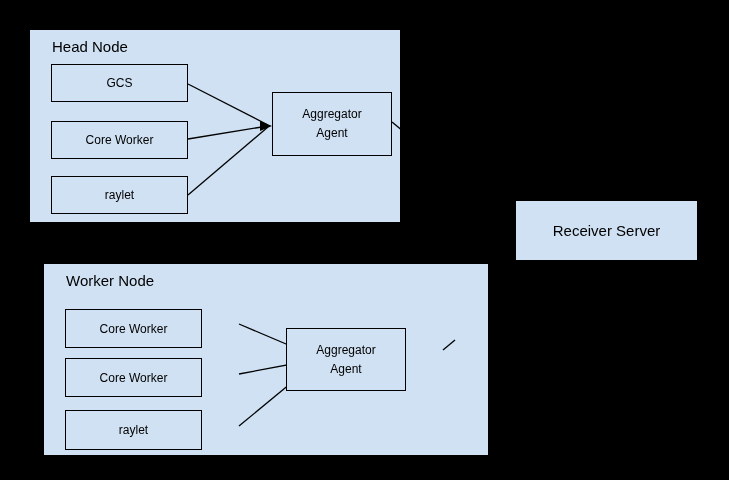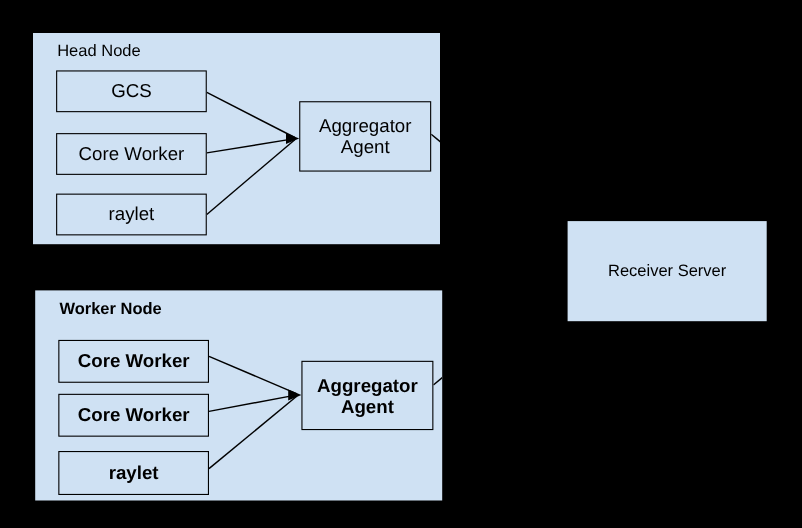--- a/index.html
+++ b/index.html
@@ -32,21 +32,21 @@
     white-space: nowrap;
   }
   .comp-box {
     position: absolute;
     background: #cfe1f3;
     border: 1.3px solid #000000;
     box-sizing: border-box;
     display: flex;
     align-items: center;
     justify-content: center;
-    font-size: 17px;
+    font-size: 12px;
     color: #000000;
     line-height: 18px;
     text-align: center;
     white-space: nowrap;
   }
   .comp-box.two-line {
     line-height: 19px;
     white-space: normal;
   }
   .plain-box {
@@ -100,21 +100,21 @@
     <div class="comp-box" style="left:21px; top:146px; width:137px; height:38px;">
       <span>raylet</span>
     </div>
 
     <div class="comp-box two-line" style="left:242px; top:62px; width:120px; height:64px; flex-direction:column;">
       <span>Aggregator</span>
       <span>Agent</span>
     </div>
   </div>
 
-  <div class="node-container" style="left:32px; top:264px; width:370px; height:191px;font-weight:bold;">
+  <div class="node-container" style="left:44px; top:264px; width:444px; height:191px;">
 
     <div class="node-title">Worker Node</div>
 
     <svg class="edge-layer" viewBox="0 0 370 191" width="370" height="191">
       <g stroke="#000000" stroke-width="1.3" fill="none">
         <line x1="158" y1="60" x2="238" y2="94"></line>
         <line x1="158" y1="110" x2="238" y2="95"></line>
         <line x1="158" y1="162" x2="238" y2="96"></line>
         <line x1="362" y1="86" x2="374" y2="76"></line>
       </g>
@@ -132,17 +132,17 @@
     <div class="comp-box" style="left:21px; top:146px; width:137px; height:40px;">
       <span>raylet</span>
     </div>
 
     <div class="comp-box two-line" style="left:242px; top:64px; width:120px; height:63px; flex-direction:column;">
       <span>Aggregator</span>
       <span>Agent</span>
     </div>
   </div>
 
-  <div class="plain-box" style="left:516px; top:201px; width:181px; height:91px;">
+  <div class="plain-box" style="left:516px; top:201px; width:181px; height:59px;">
     <span>Receiver Server</span>
   </div>
 
 </div>
 
 </body></html>

